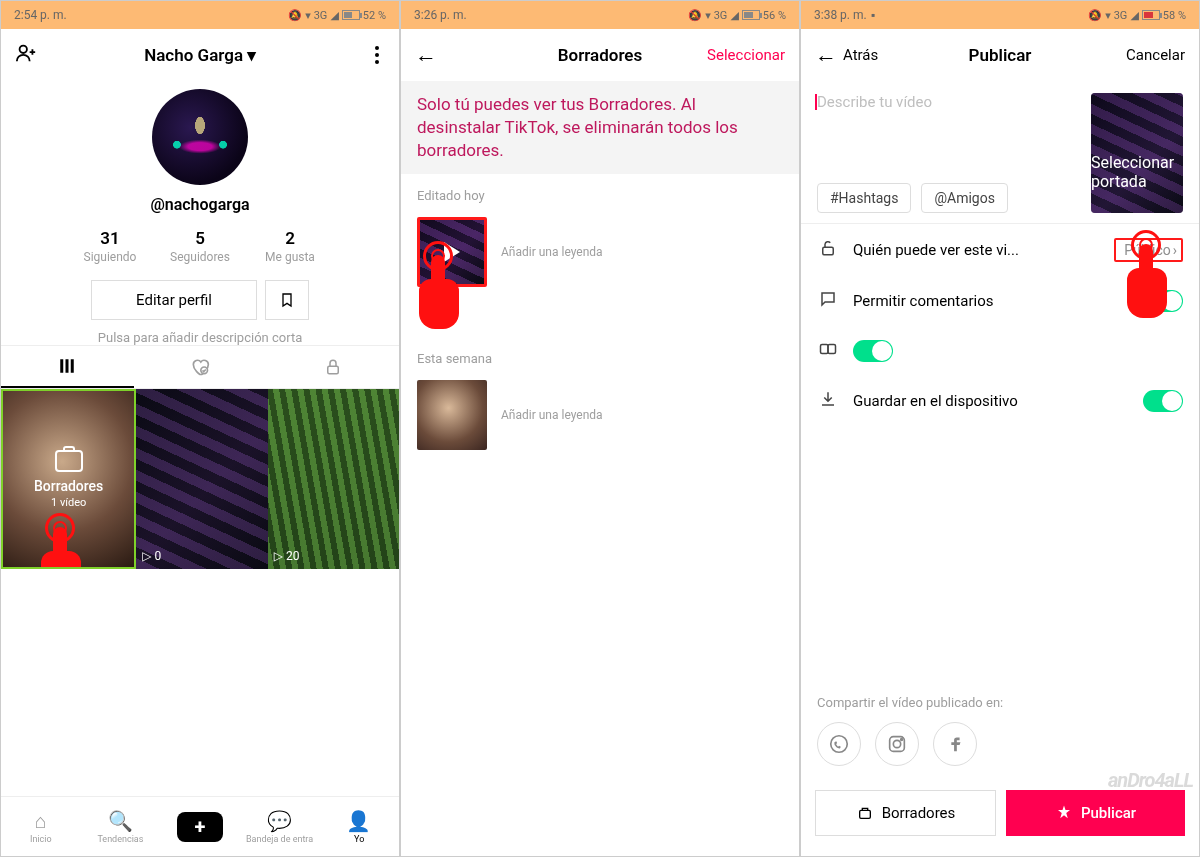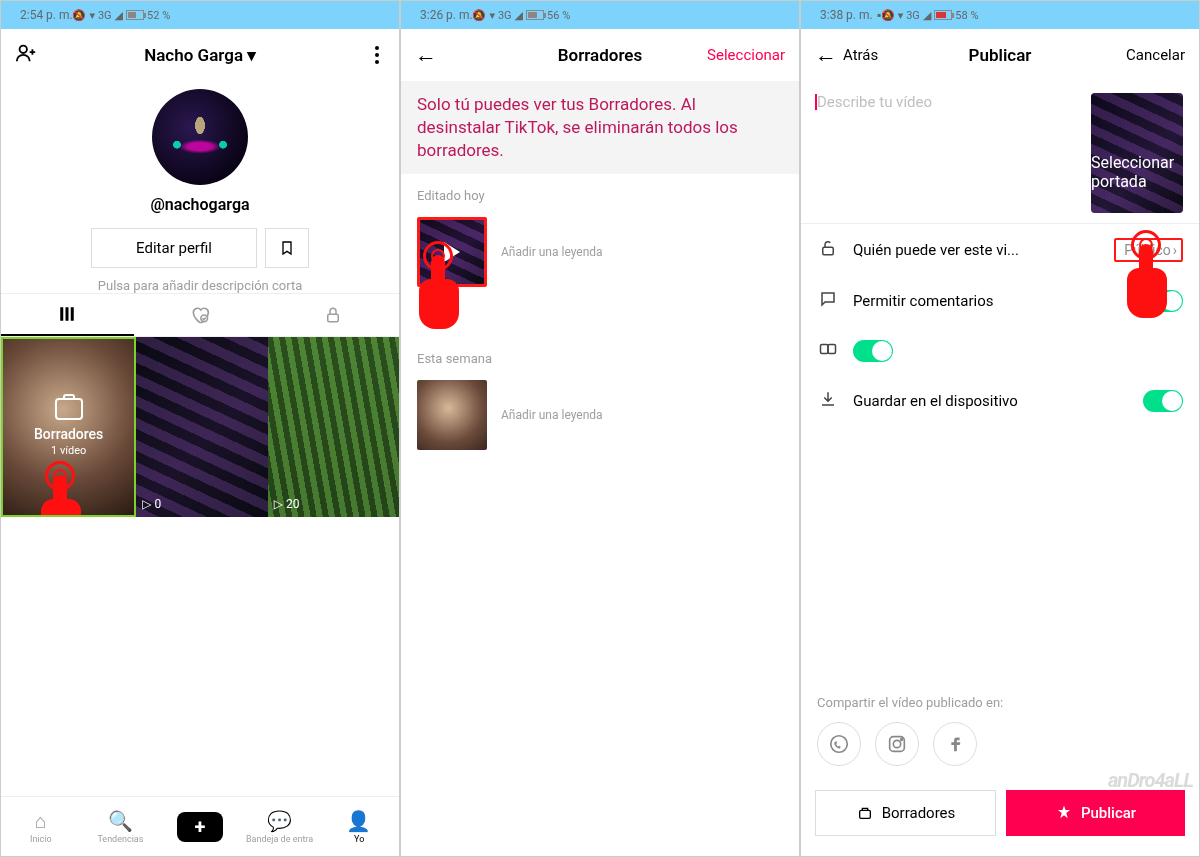--- a/index.html
+++ b/index.html
@@ -1,19 +1,19 @@
 <!DOCTYPE html>
 <html><head>
 <meta charset="utf-8">
 <style>
 *{margin:0;padding:0;box-sizing:border-box;font-family:-apple-system,BlinkMacSystemFont,"Segoe UI",Roboto,sans-serif}
 body{background:#f0f0f0;display:flex;justify-content:center;padding:0}
 .container{display:flex;width:1200px;height:857px;background:#fff}
 .screen{flex:1;border:1px solid #ccc;background:#fff;display:flex;flex-direction:column;position:relative;overflow:hidden}
-.statusbar{height:28px;background:#7dd3fc;display:flex;align-items:center;padding:0 19px;font-size:12px;color:#666}
+.statusbar{height:28px;background:#fdba74;display:flex;align-items:center;justify-content:space-between;padding:0 13px;font-size:12px;color:#666}
 .status-left{display:flex;align-items:center;gap:4px}
 .status-right{display:flex;align-items:center;gap:4px;font-size:11px}
 .topbar{height:52px;display:flex;align-items:center;justify-content:space-between;padding:0 14px;background:#fff}
 .topbar .center{position:absolute;left:50%;transform:translateX(-50%);font-weight:600;font-size:17px;color:#000}
 .icon-add-user{font-size:20px}
 .dots{display:flex;flex-direction:column;gap:3px;padding:6px}
 .dots span{width:4px;height:4px;border-radius:50%;background:#000}
 .profile{display:flex;flex-direction:column;align-items:center;padding-top:8px}
 .avatar{width:96px;height:96px;border-radius:50%;background:radial-gradient(circle at 40% 40%,#2a1850 0%,#0b0418 70%);margin-bottom:10px;position:relative;overflow:hidden}
 .avatar::after{content:"";position:absolute;inset:0;background:
@@ -139,20 +139,34 @@
     <span class="center"><span>Nacho Garga</span> ▾</span>
     <span class="dots">
           <span></span>
           <span></span>
           <span></span>
         </span>
   </div>
   <div class="profile">
     <div class="avatar"></div>
     <div class="username">@nachogarga</div>
+    <div class="stats">
+      <div class="stat">
+            <div class="stat-num">31</div>
+            <div class="stat-lbl">Siguiendo</div>
+          </div>
+      <div class="stat">
+            <div class="stat-num">5</div>
+            <div class="stat-lbl">Seguidores</div>
+          </div>
+      <div class="stat">
+            <div class="stat-num">2</div>
+            <div class="stat-lbl">Me gusta</div>
+          </div>
+    </div>
     <div class="actions">
       <button class="btn-edit">Editar perfil</button>
       <button class="btn-bookmark">
         <svg width="16" height="18" viewBox="0 0 24 24" fill="none" stroke="#000" stroke-width="2">
               <path d="M6 3h12v18l-6-4-6 4z"></path>
             </svg>
       </button>
     </div>
     <div class="bio">Pulsa para añadir descripción corta</div>
   </div>
@@ -278,20 +292,24 @@
     <div class="side-left">
           <span class="arrow-left">←</span>
           <span>Atrás</span>
         </div>
     <div class="ttl">Publicar</div>
     <div class="side-right">Cancelar</div>
   </div>
   <div class="s3-top">
     <div class="s3-left">
       <div class="desc-ph">Describe tu vídeo</div>
+      <div class="chip-row">
+        <div class="chip">#Hashtags</div>
+        <div class="chip">@Amigos</div>
+      </div>
     </div>
     <div class="cover">
       <div class="cover-lbl">Seleccionar portada</div>
     </div>
   </div>
   <div class="settings">
     <div class="srow">
       <span class="sicon">
         <svg width="18" height="18" viewBox="0 0 24 24" fill="none" stroke="#444" stroke-width="2">
               <rect x="5" y="11" width="14" height="10" rx="2"></rect>

